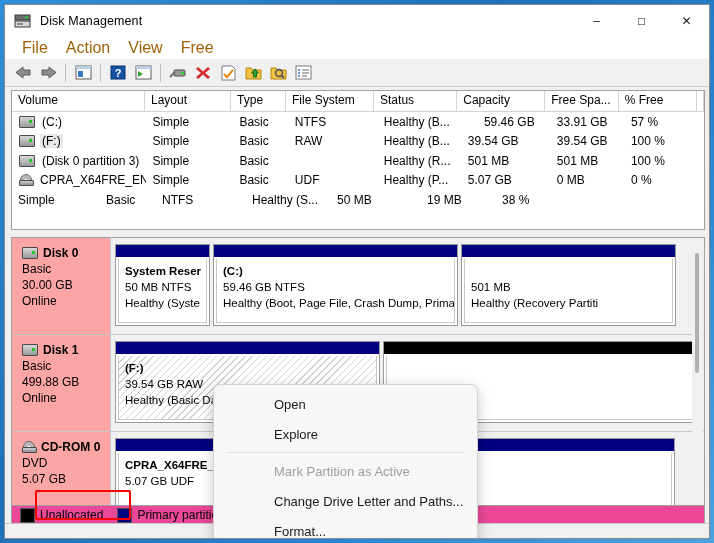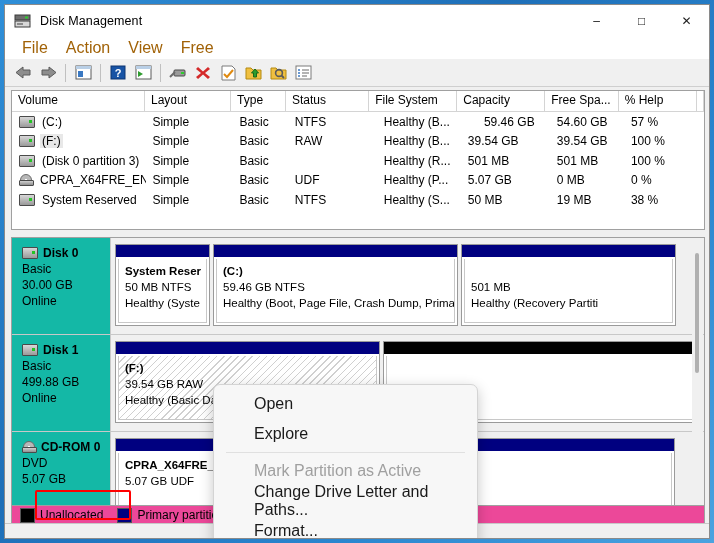--- a/index.html
+++ b/index.html
@@ -90,21 +90,21 @@
   .ico-cd .base { position: absolute; left: 0; bottom: 0; width: 13px; height: 4px; background: linear-gradient(#d0d0d0,#909090); border: 1px solid #4a4a4a; border-radius: 1px; }
 
   
   .graphpane {
     position: absolute; left: 6px; top: 232px; width: 694px; height: 272px;
     background: #f0f0f0; border: 1px solid #a0a0a0; box-sizing: border-box;
     overflow: hidden;
   }
   .disk-row { display: flex; height: 96px; border-bottom: 1px solid #c8c8c8; }
   .disk-info {
-    width: 99px; flex: 0 0 99px; background: #14b8a6; border-right: 1px solid #c8c8c8;
+    width: 99px; flex: 0 0 99px; background: #fca5a5; border-right: 1px solid #c8c8c8;
     padding: 8px 0 0 10px; box-sizing: border-box;
   }
   .disk-title { font-size: 12px; font-weight: bold; color: #000; display: flex; align-items: center; gap: 5px; }
   .disk-line { font-size: 12px; color: #000; margin-top: 2px; }
   .disk-parts { flex: 1; display: flex; padding: 6px 6px 8px 4px; box-sizing: border-box; gap: 3px; position: relative; }
   .part {
     border: 1px solid #9a9a9a; background: #ffffff; box-sizing: border-box;
     display: flex; flex-direction: column; position: relative;
   }
   .part-bar { height: 12px; background: #000080; flex: 0 0 12px; }
@@ -133,21 +133,21 @@
   
   .ctxmenu {
     position: absolute; left: 208px; top: 379px; width: 265px;
     background: #f7f7f7; border: 1px solid #d4d4d4; border-radius: 7px;
     box-shadow: 0 4px 14px rgba(0,0,0,.22);
     padding: 4px 0 0 0; box-sizing: border-box;
     overflow: hidden; height: 164px;
   }
   .ctx-item {
     height: 30px; display: flex; align-items: center;
-    padding-left: 40px; font-size: 16px; color: #1a1a1a; position: relative;
+    padding-left: 60px; font-size: 13px; color: #1a1a1a; position: relative;
   }
   .ctx-item.disabled { color: #a0a0a0; }
   .ctx-sep { height: 1px; background: #e0e0e0; margin: 3px 12px; }
   .ctx-highlight {
     position: absolute; left: 30px; top: 485px; width: 92px; height: 26px;
     border: 2.5px solid #ff0000; border-radius: 2px; pointer-events: none;
   }
   
   .gp-scroll {
     position: absolute; right: 1px; top: 1px; width: 11px; bottom: 1px;
@@ -261,39 +261,39 @@
           <path d="M7 5 H14 M7 8 H14 M7 11 H12" stroke="#6a6a6a" stroke-width="1.2"></path>
         </svg>
     </div>
   </div>
 
   <div class="listview">
     <div class="lv-header">
       <div class="lv-th" style="width:136px">Volume</div>
       <div class="lv-th" style="width:88px">Layout</div>
       <div class="lv-th" style="width:56px">Type</div>
+      <div class="lv-th" style="width:90px">File System</div>
       <div class="lv-th" style="width:85px">Status</div>
-      <div class="lv-th" style="width:90px">File System</div>
       <div class="lv-th" style="width:90px">Capacity</div>
       <div class="lv-th" style="width:75px">Free Spa...</div>
-      <div class="lv-th" style="width:80px">% Help</div>
+      <div class="lv-th" style="width:80px">% Free</div>
       <div class="lv-th" style="flex:1"></div>
     </div>
     <div id="lv-body">
         <div class="lv-row">
           <div class="lv-td vol" style="width: 136px;">
             <span class="ico-drive"></span>
             <span class="volname">(C:)</span>
           </div>
           <div class="lv-td" style="width: 88px;">Simple</div>
           <div class="lv-td" style="width: 56px;">Basic</div>
           <div class="lv-td" style="width: 90px;">NTFS</div>
           <div class="lv-td" style="width: 85px;">Healthy (B...</div>
           <div class="lv-td" style="width: 90px; text-align: center;">59.46 GB</div>
-          <div class="lv-td" style="width: 75px;">54.60 GB</div>
+          <div class="lv-td" style="width: 75px;">33.91 GB</div>
           <div class="lv-td" style="width: 80px;">57 %</div>
         </div>
         <div class="lv-row">
           <div class="lv-td vol" style="width: 136px;">
             <span class="ico-drive"></span>
             <span class="volname sel">(F:)</span>
           </div>
           <div class="lv-td" style="width: 88px;">Simple</div>
           <div class="lv-td" style="width: 56px;">Basic</div>
           <div class="lv-td" style="width: 90px;">RAW</div>
@@ -325,24 +325,20 @@
           </div>
           <div class="lv-td" style="width: 88px;">Simple</div>
           <div class="lv-td" style="width: 56px;">Basic</div>
           <div class="lv-td" style="width: 90px;">UDF</div>
           <div class="lv-td" style="width: 85px;">Healthy (P...</div>
           <div class="lv-td" style="width: 90px;">5.07 GB</div>
           <div class="lv-td" style="width: 75px;">0 MB</div>
           <div class="lv-td" style="width: 80px;">0 %</div>
         </div>
         <div class="lv-row">
-          <div class="lv-td vol" style="width: 136px;">
-            <span class="ico-drive"></span>
-            <span class="volname">System Reserved</span>
-          </div>
           <div class="lv-td" style="width: 88px;">Simple</div>
           <div class="lv-td" style="width: 56px;">Basic</div>
           <div class="lv-td" style="width: 90px;">NTFS</div>
           <div class="lv-td" style="width: 85px;">Healthy (S...</div>
           <div class="lv-td" style="width: 90px;">50 MB</div>
           <div class="lv-td" style="width: 75px;">19 MB</div>
           <div class="lv-td" style="width: 80px;">38 %</div>
         </div>
       </div>
   </div>

